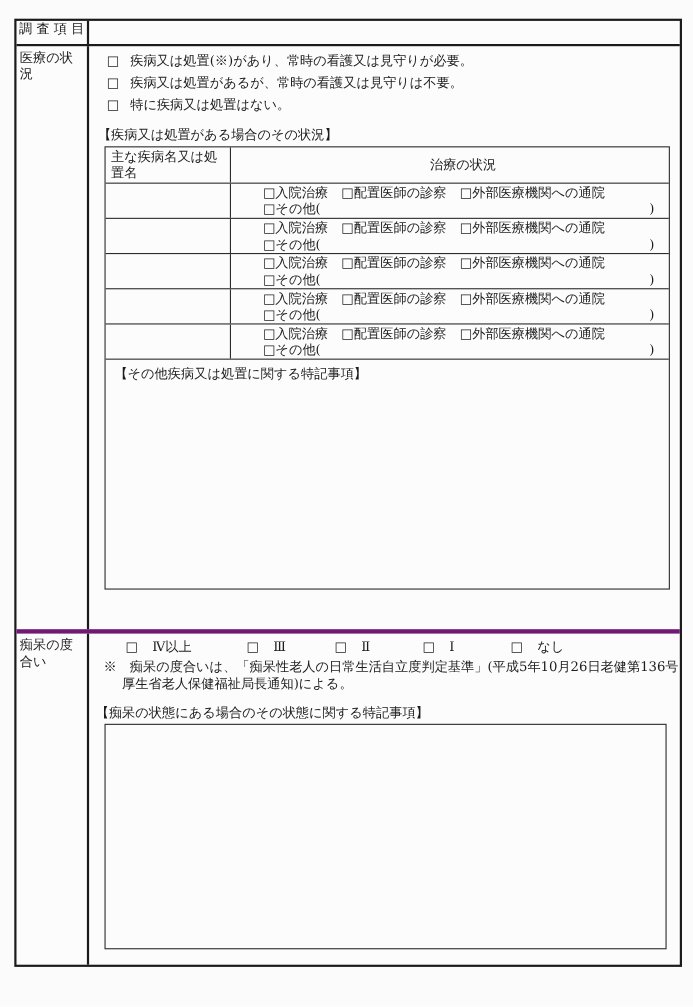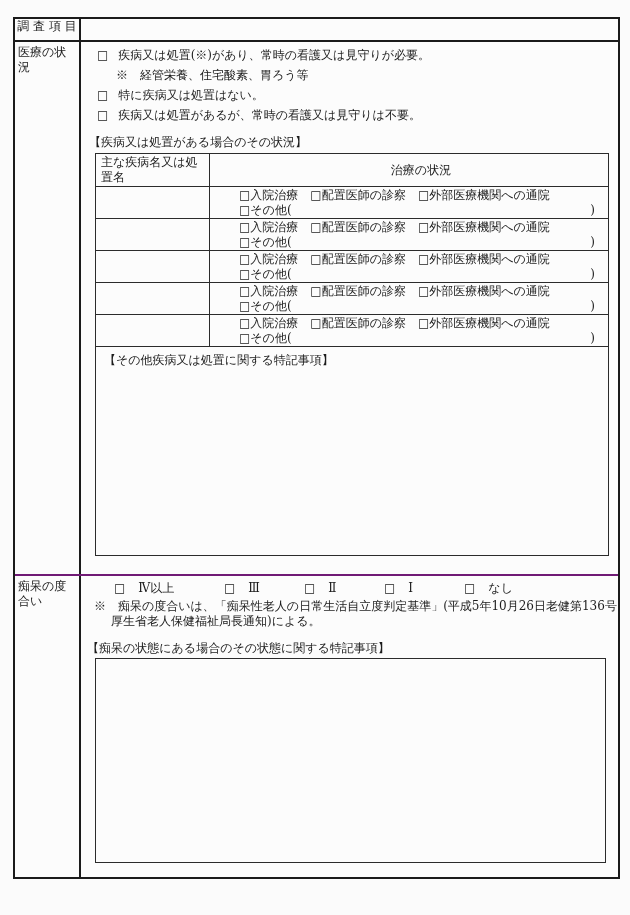--- a/index.html
+++ b/index.html
@@ -10,21 +10,21 @@
     font-size:12px;line-height:1.25;
     -webkit-font-smoothing:antialiased;
   }
   .form-table{
     position:absolute;left:13px;top:17px;width:607px;height:862px;
     box-sizing:border-box;border:2px solid #1b1b1b;
     display:flex;flex-direction:column;background:#fcfcfc;
   }
   .tr{display:flex;box-sizing:border-box;}
   .tr-header{height:23px;border-bottom:2px solid #1b1b1b;}
-  .tr-medical{height:534px;border-bottom:2px solid #701a75;}
+  .tr-medical{height:534px;border-bottom:4px solid #701a75;}
   .tr-dementia{flex:1;}
   .label-col{
     width:66px;box-sizing:border-box;border-right:2px solid #1b1b1b;
     padding:3px 3px 0 3px;flex:0 0 66px;
   }
   .content-col{flex:1;min-width:0;box-sizing:border-box;position:relative;}
   .hdr-cell{display:flex;justify-content:center;padding:0;}
   .hdr-text{white-space:pre;}
   
   .med-content{padding:3px 6px 0 0;}
@@ -80,23 +80,22 @@
     </div>
   </div>
 
   <div class="tr tr-medical">
     <div class="label-col">
       <span>医療の状況</span>
     </div>
     <div class="content-col med-content">
 
       <div class="check-line"><span class="check-box">□</span><span>疾病又は処置(※)があり、常時の看護又は見守りが必要。</span></div>
-      <div class="sub-note">※　経管栄養、住宅酸素、胃ろう等</div>
+      <div class="check-line"><span class="check-box">□</span><span>疾病又は処置があるが、常時の看護又は見守りは不要。</span></div>
       <div class="check-line"><span class="check-box">□</span><span>特に疾病又は処置はない。</span></div>
-      <div class="check-line"><span class="check-box">□</span><span>疾病又は処置があるが、常時の看護又は見守りは不要。</span></div>
 
       <div class="section-title">【疾病又は処置がある場合のその状況】</div>
 
       <div class="itable">
         <div class="irow ihead">
           <div class="ic1">主な疾病名又は処置名</div>
           <div class="ic2 ic2-head">
             <span>治療の状況</span>
           </div>
         </div>

